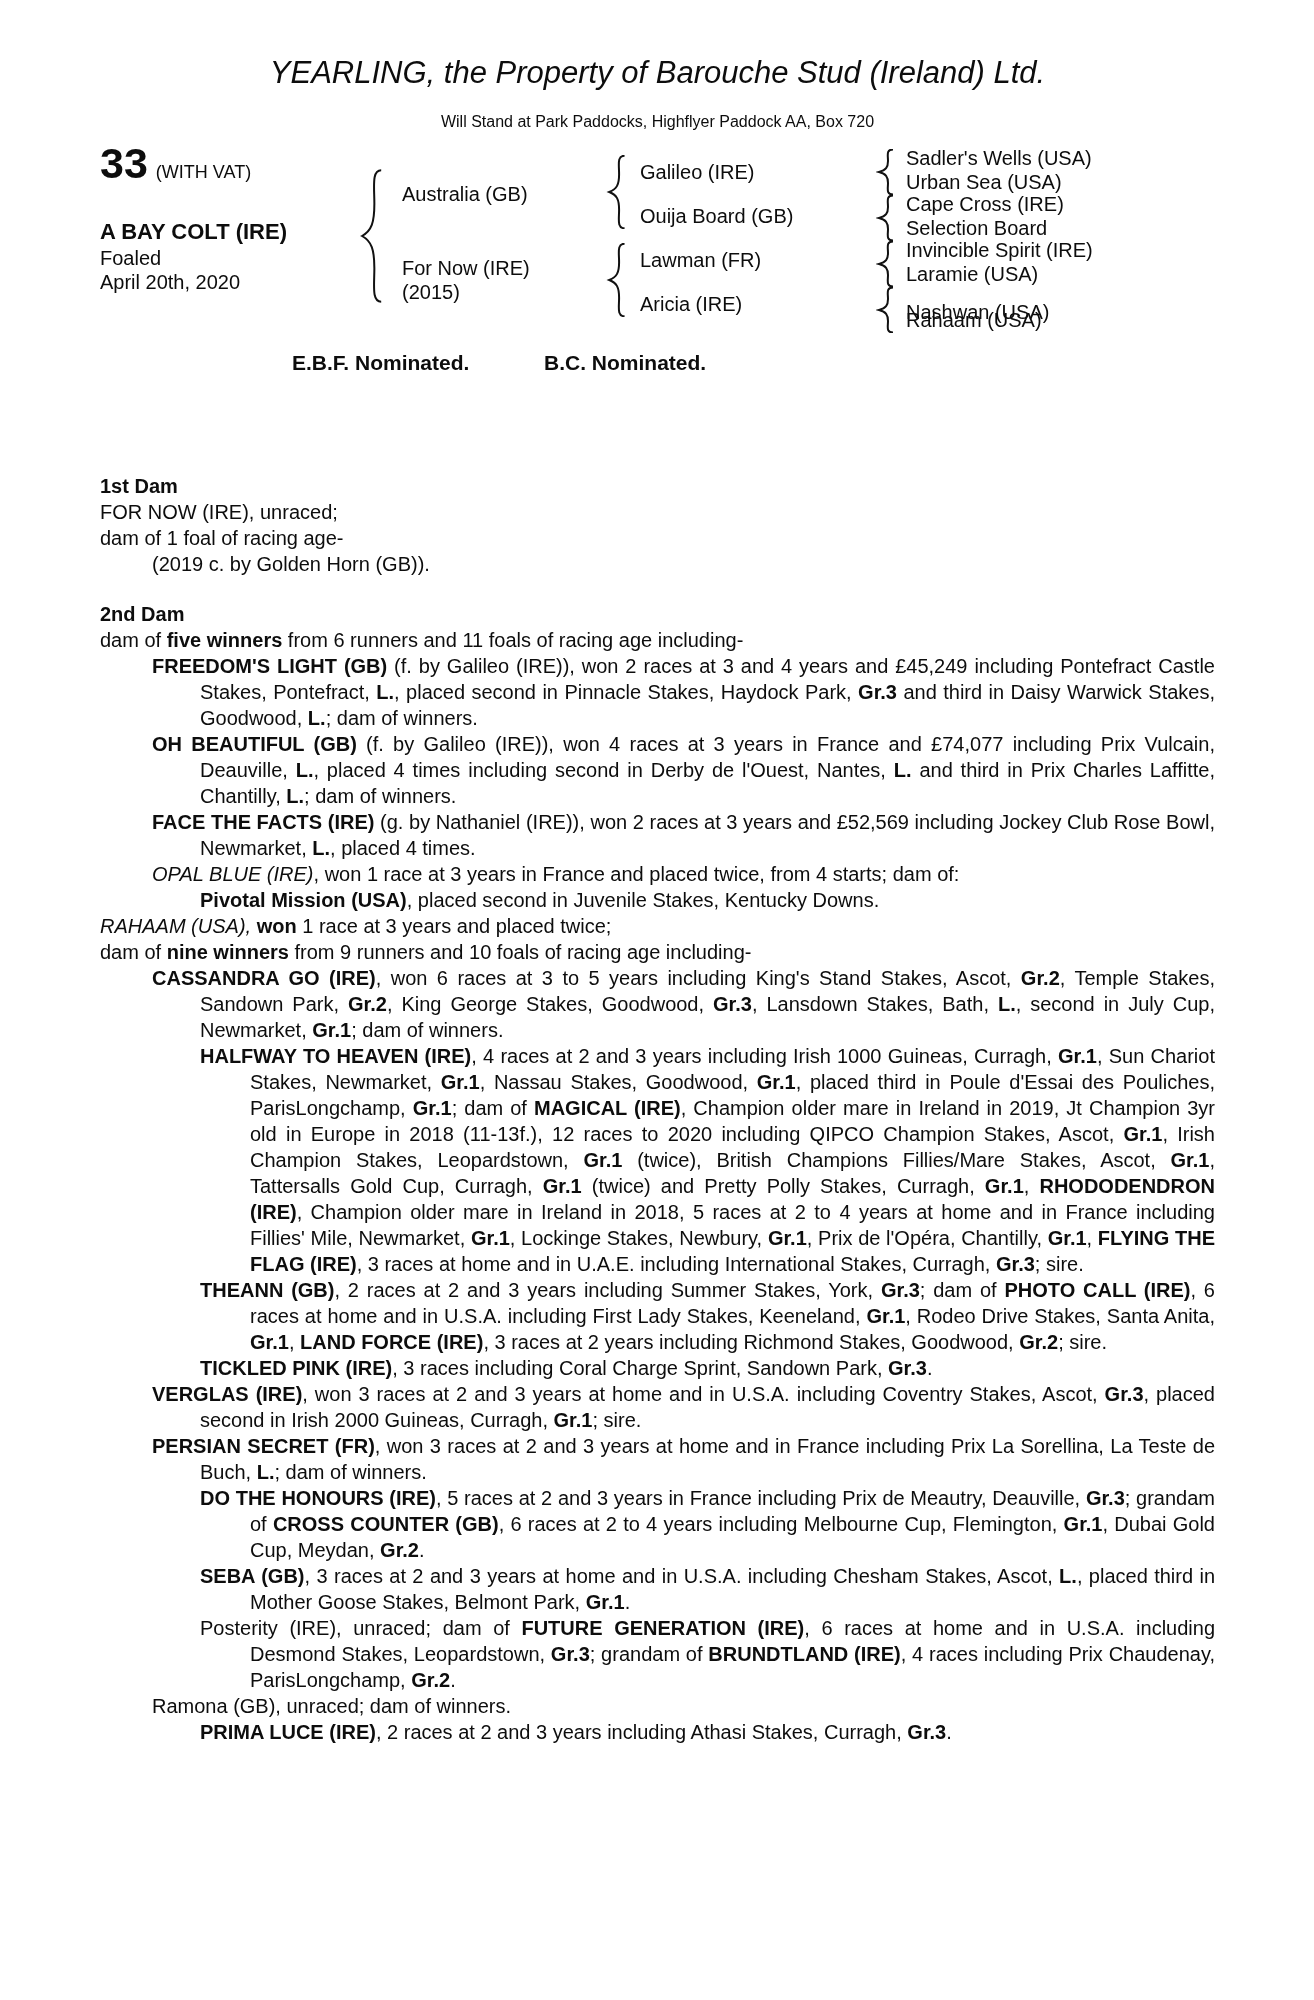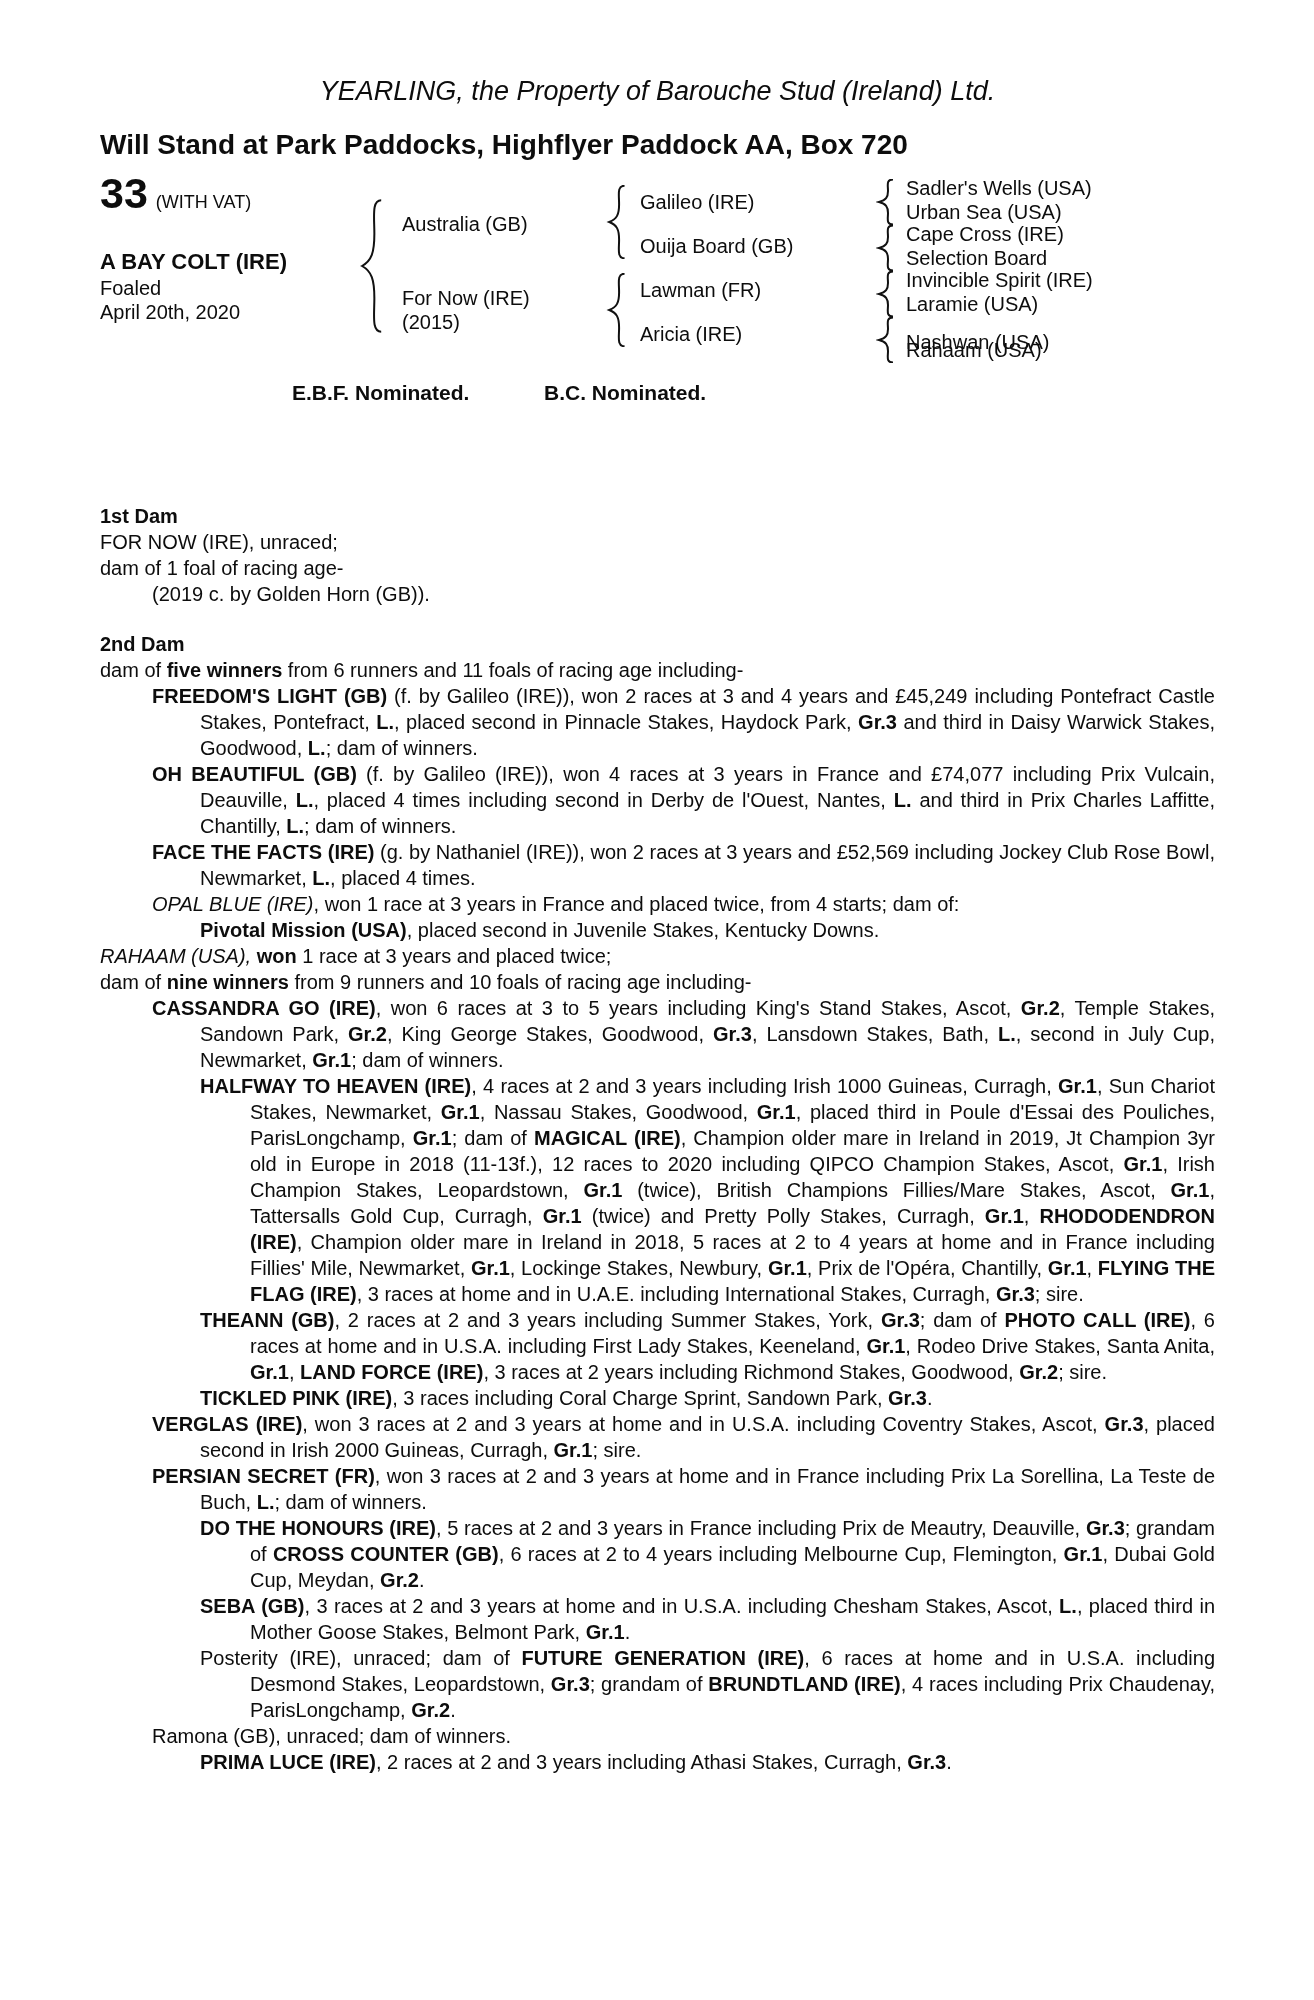--- a/index.html
+++ b/index.html
@@ -10,29 +10,30 @@
     font-family: "Liberation Sans", sans-serif;
   }
   .page {
     width: 1314px;
     min-height: 2000px;
     box-sizing: border-box;
     padding: 0 99px 50px 100px;
     background: #ffffff;
   }
   .title {
-    margin-top: 76px;
+    margin-top: 55px;
     text-align: center;
     font-style: italic;
-    font-size: 27px;
+    font-size: 31px;
   }
   .stand-line {
     margin-top: 22px;
-    font-weight: bold;
-    font-size: 28px;
+    font-weight: normal;
+    font-size: 16px;
+    text-align: center;
   }
   
   .pedigree {
     position: relative;
     height: 248px;
     margin-top: 8px;
     font-size: 20px;
   }
   .ped-abs { position: absolute; white-space: nowrap; }
   .lot-number { font-size: 43px; font-weight: bold; }

